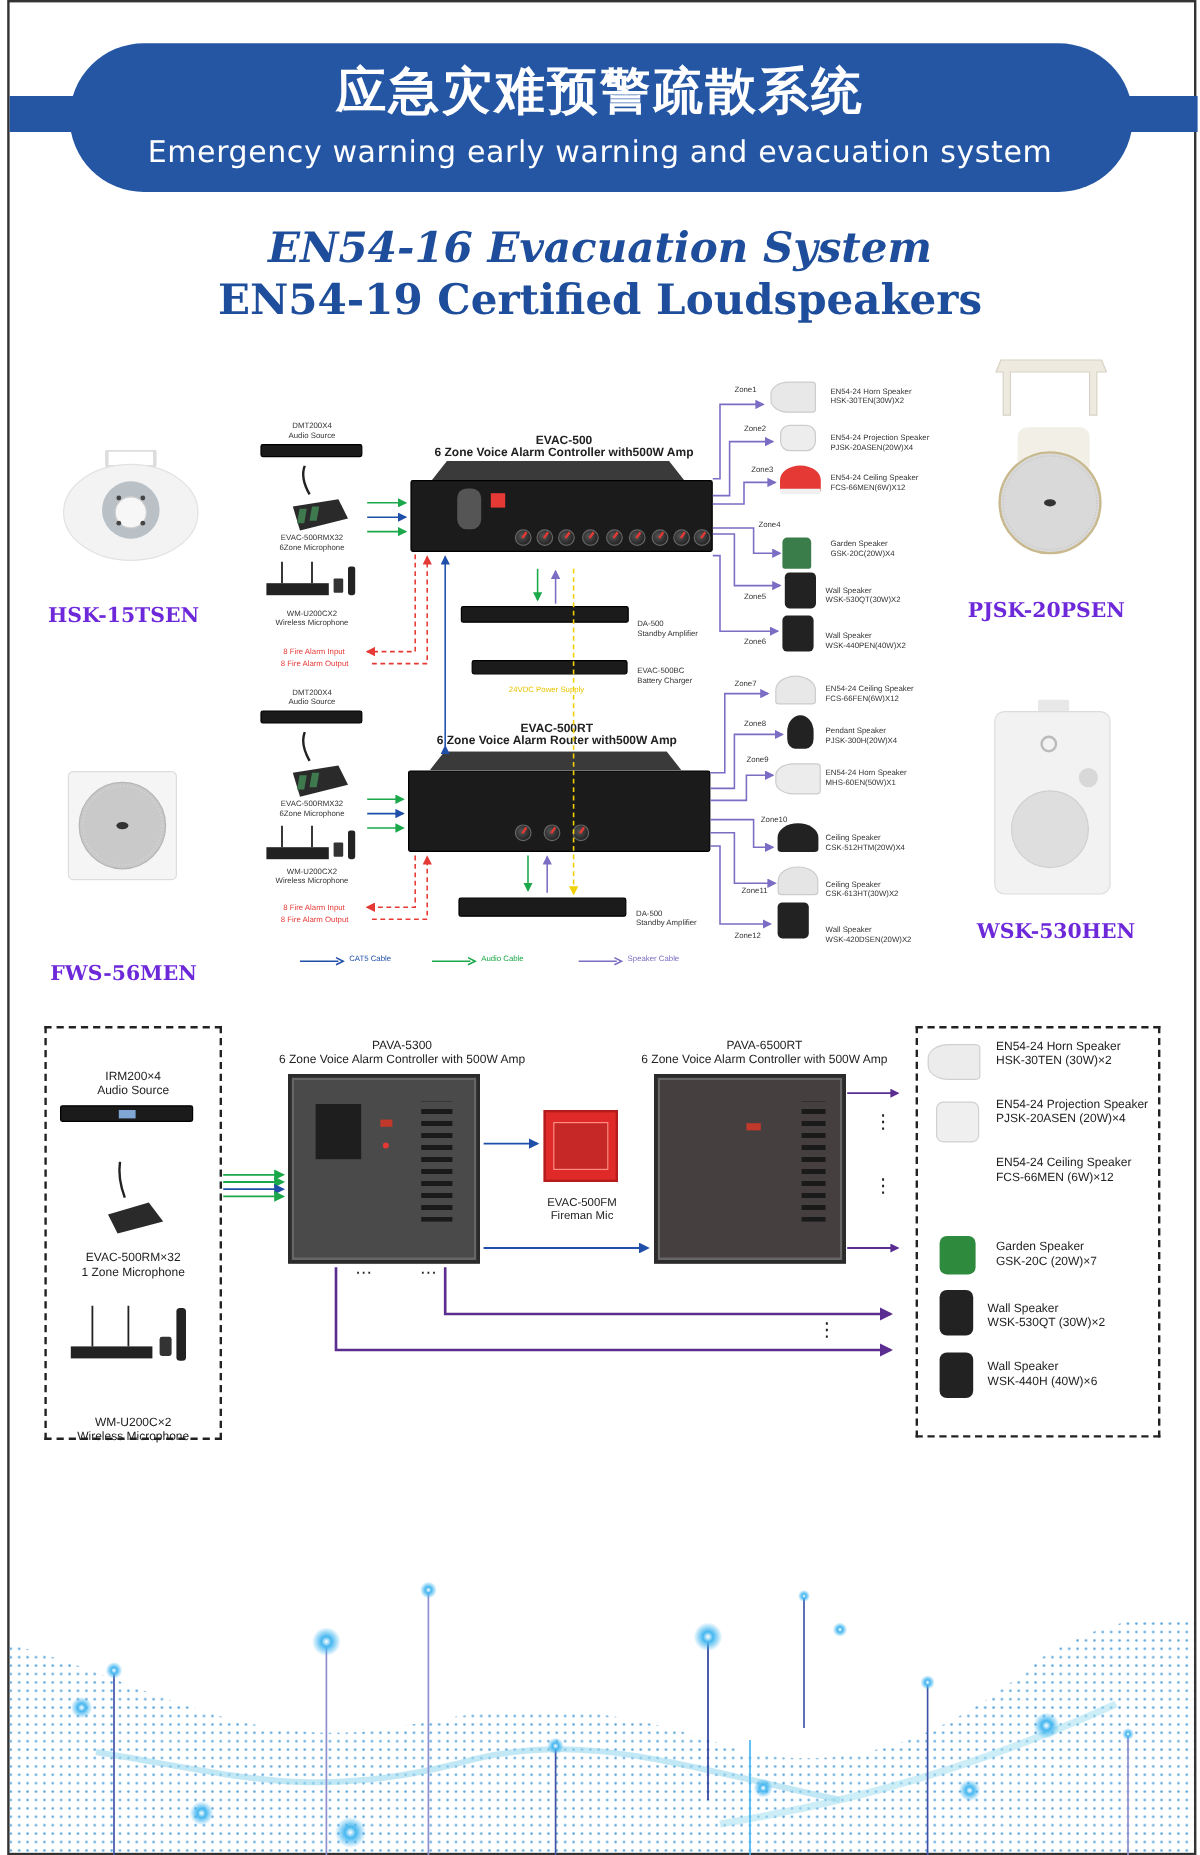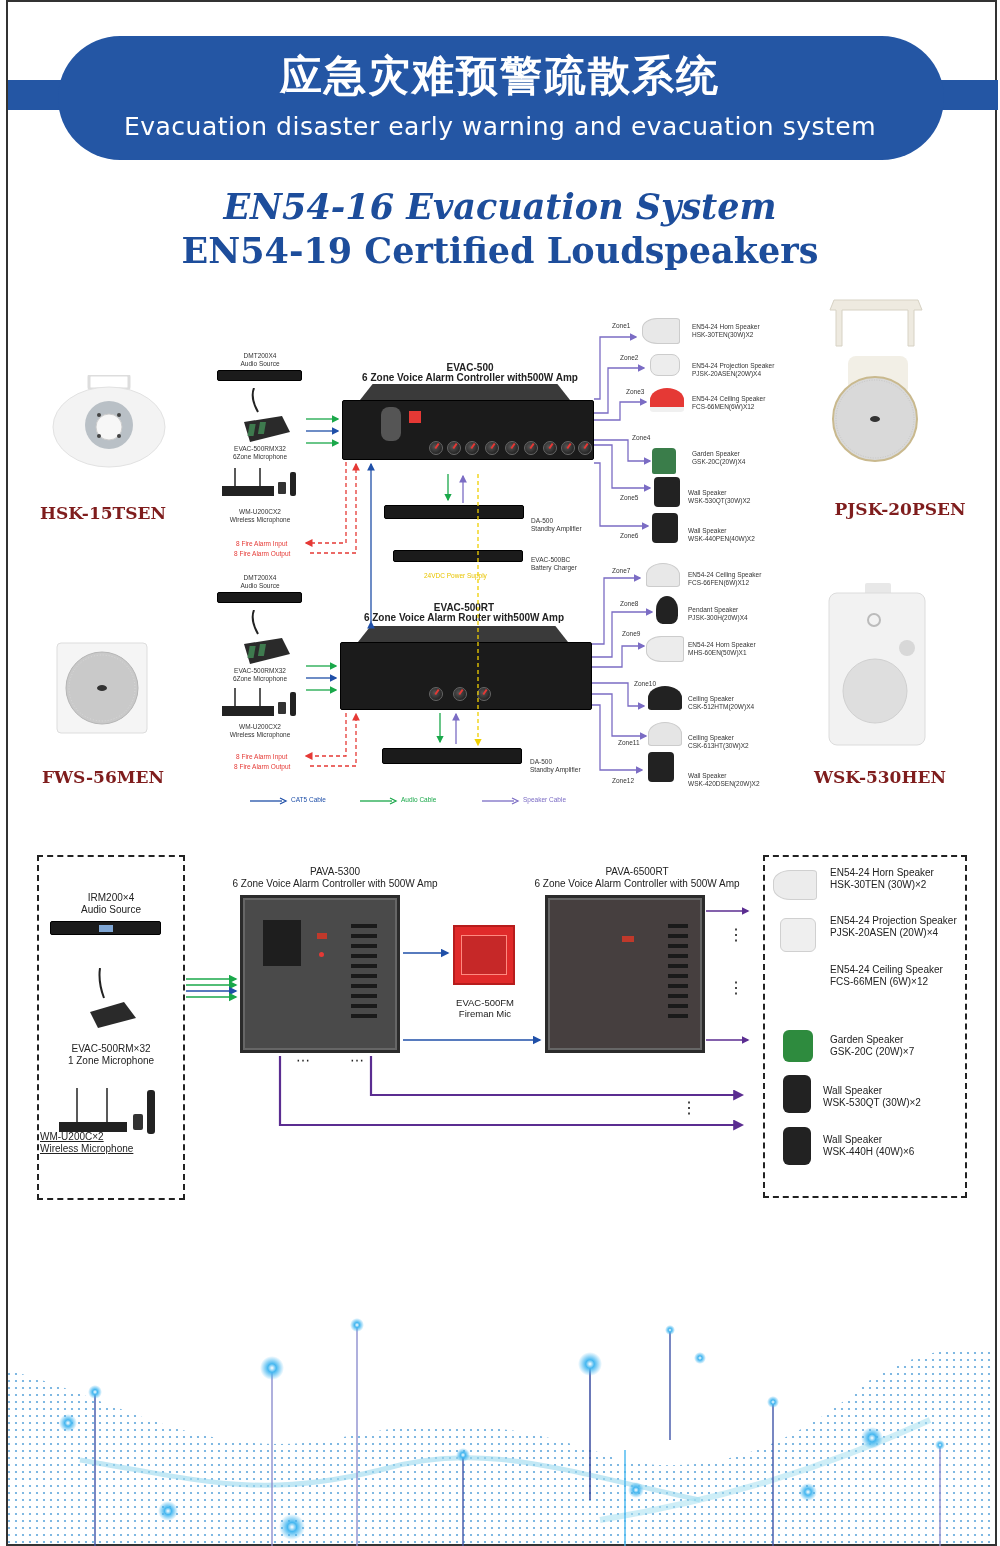--- a/index.html
+++ b/index.html
@@ -11,21 +11,21 @@
   
   .banner-bar { position: absolute; left: 8px; top: 80px; width: 990px; height: 30px; background: #2456a4; }
   .banner-pill { position: absolute; left: 58px; top: 36px; width: 886px; height: 124px; background: #2456a4; border-radius: 62px; }
   .banner-cn { position: absolute; left: 0; top: 48px; width: 1000px; text-align: center; color: #fff; font-family: "DejaVu Sans", sans-serif; font-weight: bold; font-size: 42px; letter-spacing: 2px; }
   .banner-en { position: absolute; left: 0; top: 112px; width: 1000px; text-align: center; color: #fff; font-family: "DejaVu Sans", sans-serif; font-size: 25px; letter-spacing: 0.5px; }
 
   .title1, .title2 { position: absolute; left: 0; width: 1000px; text-align: center; color: #1d4d9b; font-family: "DejaVu Serif", serif; font-weight: bold; font-size: 35px; }
   .title1 { top: 186px; font-style: italic; }
   .title2 { top: 230px; }
 
-  .side-label { position: absolute; font-family: "DejaVu Serif", serif; font-weight: bold; font-size: 17px; color: #7f1d1d; text-align: center; width: 180px; }
+  .side-label { position: absolute; font-family: "DejaVu Serif", serif; font-weight: bold; font-size: 17px; color: #6d28d9; text-align: center; width: 180px; }
 
   .tiny { font-size: 6.5px; line-height: 8px; color: #333; }
   .tiny-c { text-align: center; }
   .red { color: #e53935; }
   .yellow { color: #e8c400; }
   .small { font-size: 9.5px; line-height: 11px; color: #222; }
   .med { font-size: 10px; line-height: 12px; color: #222; }
   .dev-title { font-size: 10px; font-weight: bold; text-align: center; color: #222; line-height: 10px; }
 
   .rack { position: absolute; background: #1b1b1b; border: 1px solid #000; border-radius: 2px; }
@@ -39,21 +39,21 @@
   svg.overlay { position: absolute; left: 0; top: 0; }
 </style>
 </head>
 <body>
 
 <div class="frame"></div>
 
 <div class="banner-bar"></div>
 <div class="banner-pill"></div>
 <div class="banner-cn">应急灾难预警疏散系统</div>
-<div class="banner-en">Evacuation disaster early warning and evacuation system</div>
+<div class="banner-en">Emergency warning early warning and evacuation system</div>
 
 <div class="title1">EN54-16 Evacuation System</div>
 <div class="title2">EN54-19 Certified Loudspeakers</div>
 
 <div class="abs" style="left:52px;top:375px;width:115px;height:95px;">
   <svg width="115" height="95">
     <rect x="37" y="0" width="40" height="14" rx="2" fill="none" stroke="#ddd" stroke-width="3"></rect>
     <ellipse cx="57" cy="52" rx="56" ry="40" fill="#f3f3f3" stroke="#e2e2e2"></ellipse>
     <ellipse cx="57" cy="50" rx="24" ry="24" fill="#b9c0c6"></ellipse>
     <ellipse cx="57" cy="52" rx="13" ry="13" fill="#f7f7f7" stroke="#ccc"></ellipse>
@@ -66,32 +66,32 @@
 <div class="side-label" style="left:13px;top:503px;">HSK-15TSEN</div>
 
 <div class="abs" style="left:56px;top:642px;width:92px;height:92px;">
   <svg width="92" height="92">
     <rect x="1" y="1" width="90" height="90" rx="4" fill="#f5f5f5" stroke="#ddd"></rect>
     <circle cx="46" cy="46" r="36" fill="#c9c9c9" stroke="#b5b5b5"></circle>
     <circle cx="46" cy="46" r="33" fill="none" stroke="#d9d9d9" stroke-dasharray="1 2"></circle>
     <ellipse cx="46" cy="46" rx="5" ry="3" fill="#333"></ellipse>
   </svg>
 </div>
-<div class="side-label" style="left:13px;top:767px;">FWS-56MEN</div>
+<div class="side-label" style="left:13px;top:802px;">FWS-56MEN</div>
 
 <div class="abs" style="left:826px;top:296px;width:98px;height:166px;">
   <svg width="98" height="166">
     <path d="M8 4 L92 4 L96 14 L88 14 L88 50 L82 50 L82 14 L16 14 L16 50 L10 50 L10 14 L4 14 Z" fill="#eeeae0" stroke="#d7d2c4"></path>
     <rect x="22" y="60" width="60" height="40" rx="8" fill="#f2efe6"></rect>
     <circle cx="49" cy="123" r="42" fill="#d9d9d9" stroke="#c9b98e" stroke-width="2"></circle>
     <circle cx="49" cy="123" r="39" fill="none" stroke="#c6c6c6" stroke-dasharray="1 1.5"></circle>
     <ellipse cx="49" cy="123" rx="5" ry="3" fill="#333"></ellipse>
   </svg>
 </div>
-<div class="side-label" style="left:810px;top:499px;">PJSK-20PSEN</div>
+<div class="side-label" style="left:782px;top:499px;">PJSK-20PSEN</div>
 
 <div class="abs" style="left:827px;top:583px;width:100px;height:163px;">
   <svg width="100" height="163">
     <rect x="38" y="0" width="26" height="12" rx="2" fill="#e8e8e8"></rect>
     <rect x="2" y="10" width="96" height="152" rx="8" fill="#f2f2f2" stroke="#dcdcdc"></rect>
     <circle cx="47" cy="37" r="6" fill="none" stroke="#bbb" stroke-width="2"></circle>
     <circle cx="80" cy="65" r="8" fill="#d8d8d8"></circle>
     <circle cx="48" cy="108" r="32" fill="#dedede" stroke="#d0d0d0"></circle>
   </svg>
 </div>
@@ -334,21 +334,21 @@
 
 <div class="abs" style="left:57px;top:1088px;width:105px;height:48px;">
   <svg width="105" height="48">
     <line x1="20" y1="0" x2="20" y2="34" stroke="#222" stroke-width="1.5"></line>
     <line x1="50" y1="0" x2="50" y2="34" stroke="#222" stroke-width="1.5"></line>
     <rect x="2" y="34" width="68" height="10" fill="#222"></rect>
     <rect x="90" y="2" width="8" height="44" rx="3" fill="#222"></rect>
     <rect x="76" y="26" width="10" height="16" rx="2" fill="#333"></rect>
   </svg>
 </div>
-<div class="abs med" style="left:40px;top:1131px;width:142px;text-decoration:underline;">
+<div class="abs med" style="left:40px;top:1180px;width:142px;text-align:center;">
   <div>WM-U200C×2</div>
   <div>Wireless  Microphone</div>
 </div>
 
 <div class="abs med" style="left:220px;top:866px;width:230px;text-align:center;">
   <div>PAVA-5300</div>
   <div>6 Zone Voice Alarm Controller with 500W Amp</div>
 </div>
 <div class="cabinet" style="left:240px;top:895px;width:160px;height:158px;">
   <div class="abs" style="left:20px;top:22px;width:38px;height:46px;background:#1e1e1e;"></div>

